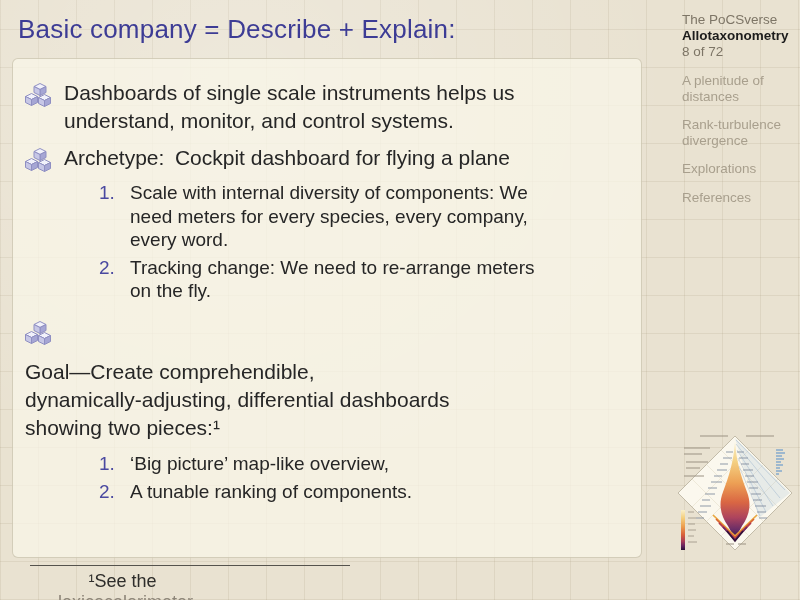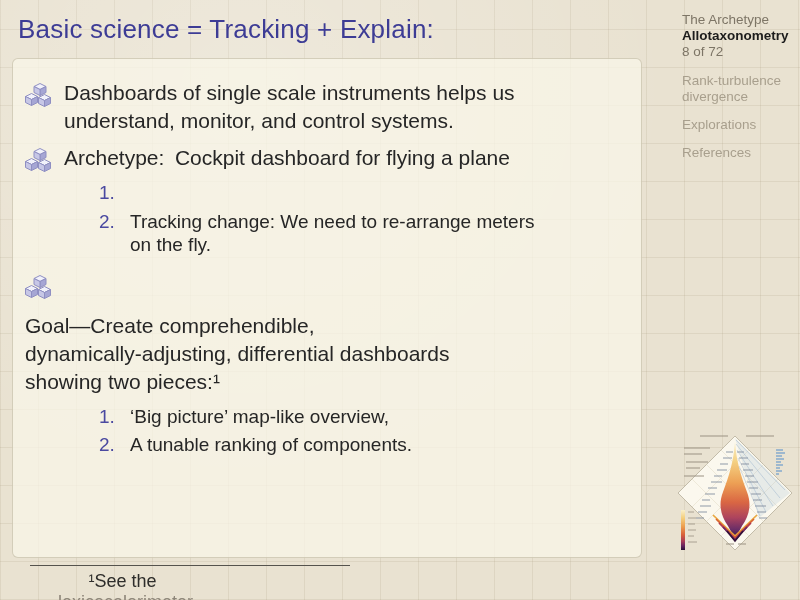--- a/index.html
+++ b/index.html
@@ -61,26 +61,27 @@
       <path d="M0.5,13.5 L6.5,16.5 L6.5,22.5 L0.5,19.5 Z" fill="#c7c7e6"></path>
       <path d="M19.5,11.5 L25.5,14.5 L19.5,17.5 L13.5,14.5 Z" fill="#f1f1fa"></path>
       <path d="M25.5,14.5 L19.5,17.5 L19.5,23.5 L25.5,20.5 Z" fill="#a6a6d4"></path>
       <path d="M13.5,14.5 L19.5,17.5 L19.5,23.5 L13.5,20.5 Z" fill="#c7c7e6"></path>
     </g>
   </defs>
 </svg>
 
 <div class="stage">
 
-  <div class="slide-title">Basic science = Tracking + Explain:</div>
+  <div class="slide-title">Basic company = Describe + Explain:</div>
 
   <div class="sidebar">
-    <div class="sb-series">The Archetype</div>
+    <div class="sb-series">The PoCSverse</div>
     <div class="sb-deck">Allotaxonometry</div>
     <div class="sb-page">8 of 72</div>
+    <div class="sb-nav-item">A plenitude of distances</div>
     <div class="sb-nav-item">Rank-turbulence divergence</div>
     <div class="sb-nav-item">Explorations</div>
     <div class="sb-nav-item">References</div>
   </div>
 
   <div class="panel">
 
     <div class="bullet">
       <svg class="cube" width="26" height="24" viewBox="0 0 26 24">
           <use href="#cubeglyph"></use>
@@ -93,20 +94,23 @@
       <svg class="cube" width="26" height="24" viewBox="0 0 26 24">
           <use href="#cubeglyph"></use>
         </svg>
       <div class="btext">Archetype: Cockpit dashboard for flying a plane</div>
     </div>
 
 
     <div class="sublist">
       <div class="subitem">
         <span class="submarker">1.</span>
+        <span class="subtext">Scale with internal diversity of components: We
+need meters for every species, every company,
+every word.</span>
       </div>
       <div class="subitem">
         <span class="submarker">2.</span>
         <span class="subtext">Tracking change: We need to re-arrange meters
 on the fly.</span>
       </div>
     </div>
 
     <div class="bullet goal">
       <svg class="cube" width="26" height="24" viewBox="0 0 26 24">

